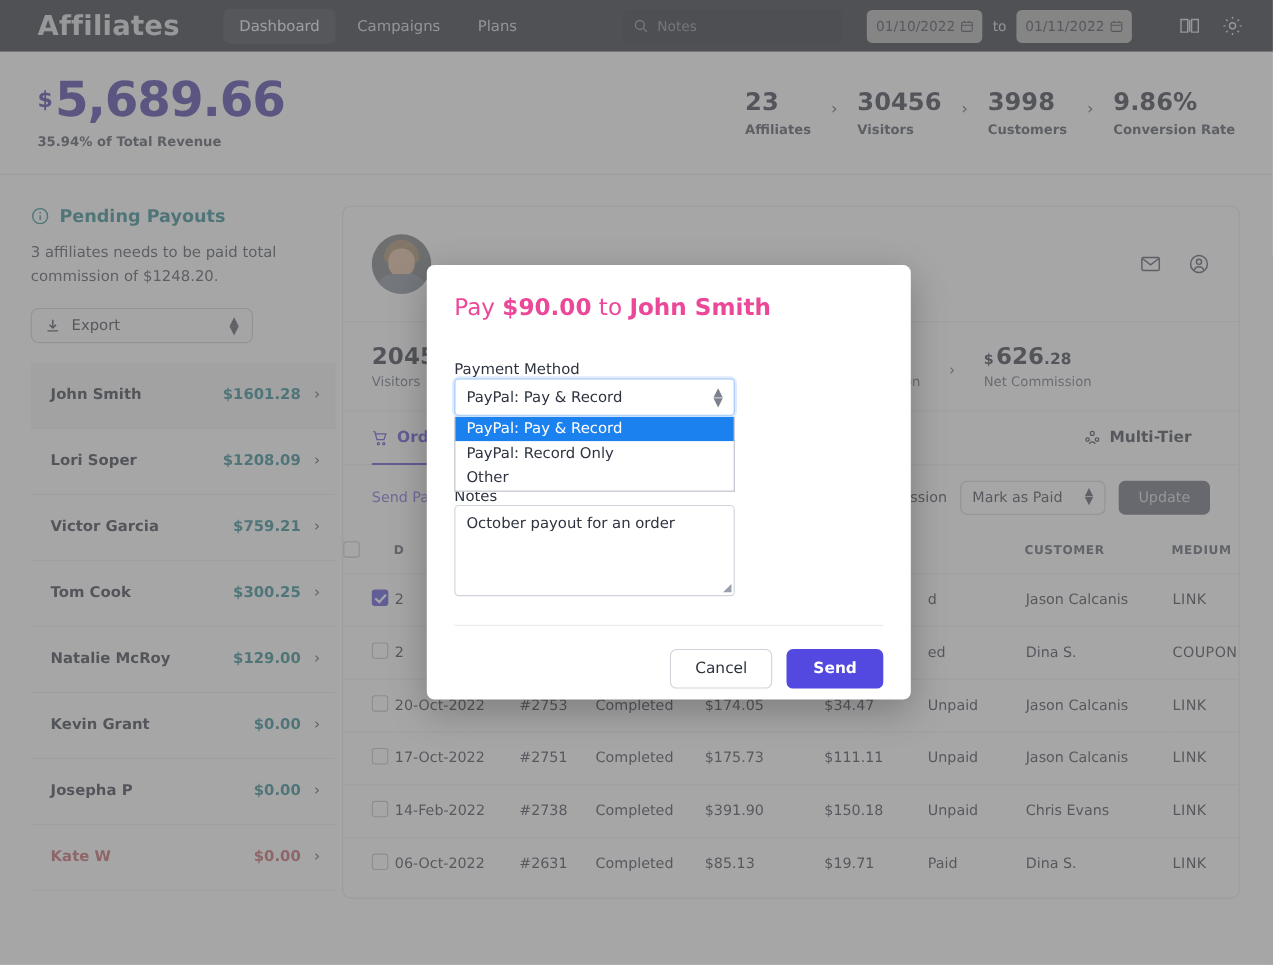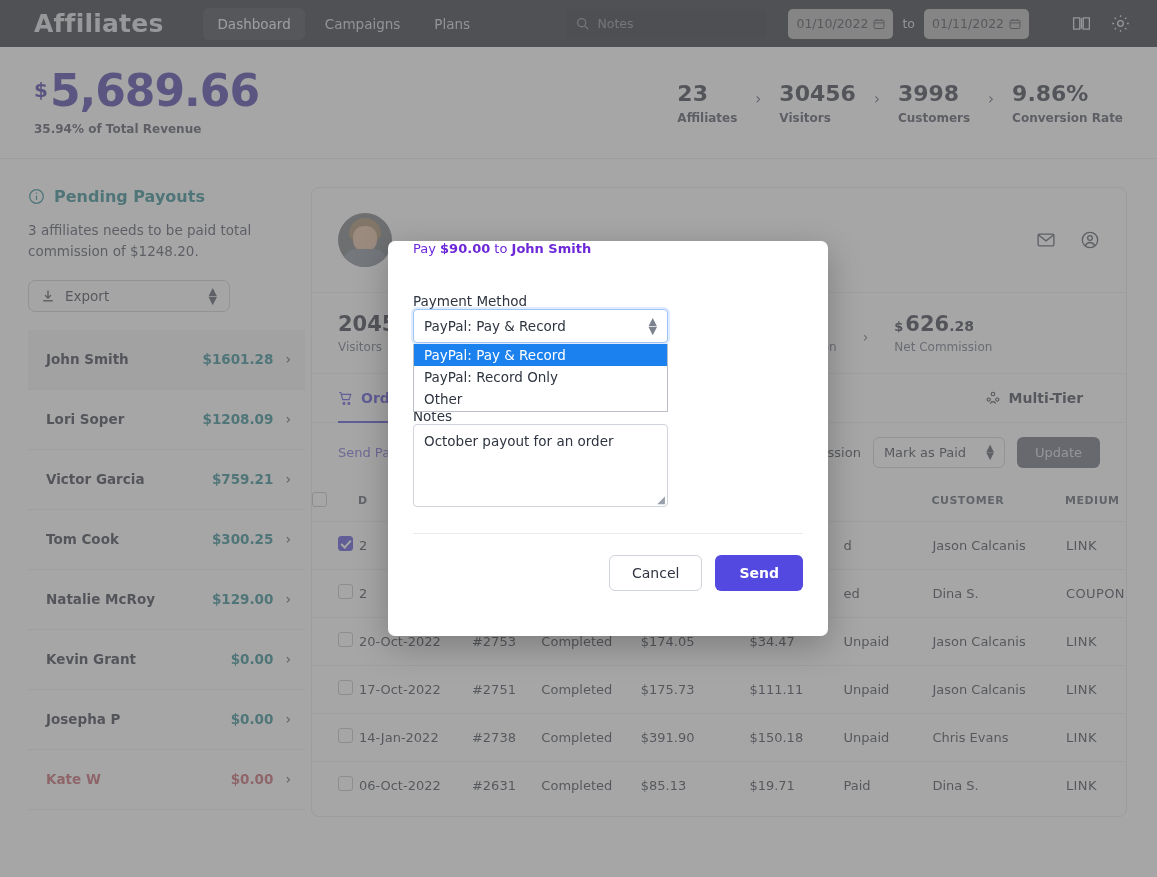--- a/index.html
+++ b/index.html
@@ -151,21 +151,21 @@
 
   
   #scrim { position: absolute; inset: 0; background: rgba(112,112,112,.62); }
 
   
   #modal {
     position: absolute; left: 388px; top: 241px; width: 440px; height: 395px;
     background: #fff; border-radius: 7px; box-shadow: 0 10px 34px rgba(0,0,0,.25);
     padding: 0 25px;
   }
-  .modal-title { font-size: 13px; color: #6d28d9; }
+  .modal-title { font-size: 21px; color: #ec4899; padding-top: 26px; }
   .modal-title b { font-weight: bold; }
   .modal-title .lite { font-weight: normal; }
   .frow { display: flex; align-items: flex-start; margin-top: 28px; flex-direction: column; }
   .flabel { width: 137px; font-size: 13.5px; color: #2e3440; padding-top: 9px; }
   .selwrap { position: relative; width: 255px; }
   .selbox {
     height: 34px; border: 1px solid #9ec5f5; border-radius: 4px; background: #fff;
     display: flex; align-items: center; padding: 0 10px; font-size: 13.5px; color: #2e3440;
     box-shadow: 0 0 0 2px rgba(100,160,245,.20);
   }
@@ -500,21 +500,21 @@
           <td class="ordid">#2751</td>
           <td>Completed</td>
           <td>$175.73</td>
           <td>$111.11</td>
           <td class="unpaid">Unpaid</td>
           <td class="cust">Jason Calcanis</td>
           <td class="medium">LINK</td>
         </tr>
         <tr>
           <td class="cbcell"><span class="cb"></span></td>
-          <td>14-Jan-2022</td>
+          <td>14-Feb-2022</td>
           <td class="ordid">#2738</td>
           <td>Completed</td>
           <td>$391.90</td>
           <td>$150.18</td>
           <td class="unpaid">Unpaid</td>
           <td class="cust">Chris Evans</td>
           <td class="medium">LINK</td>
         </tr>
         <tr>
           <td class="cbcell"><span class="cb"></span></td>

